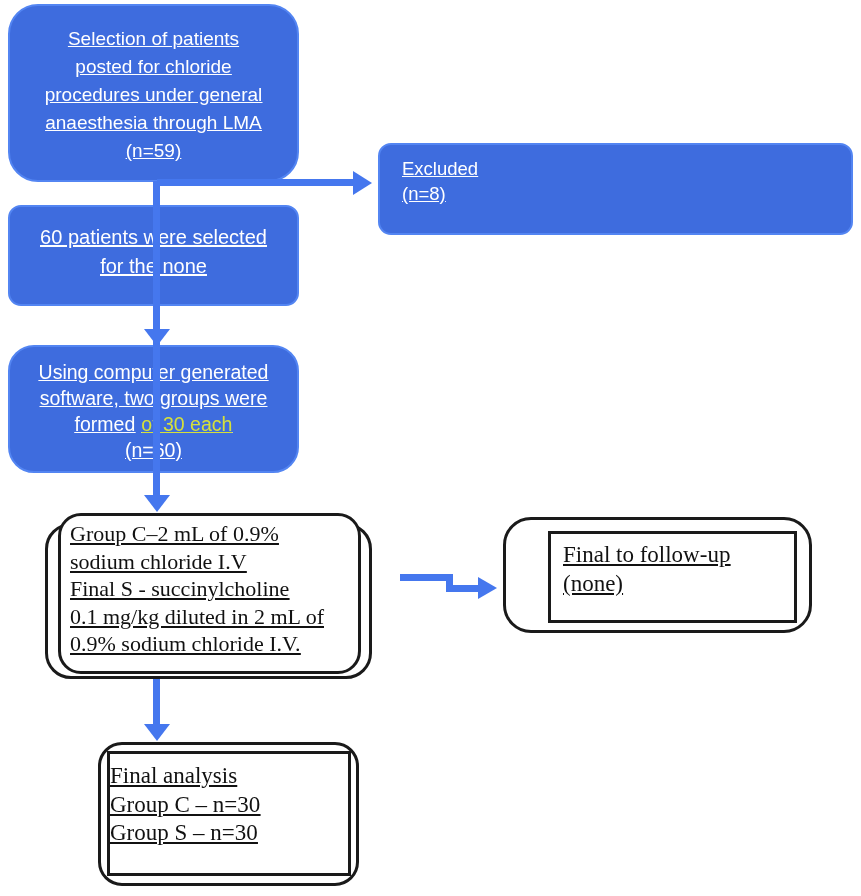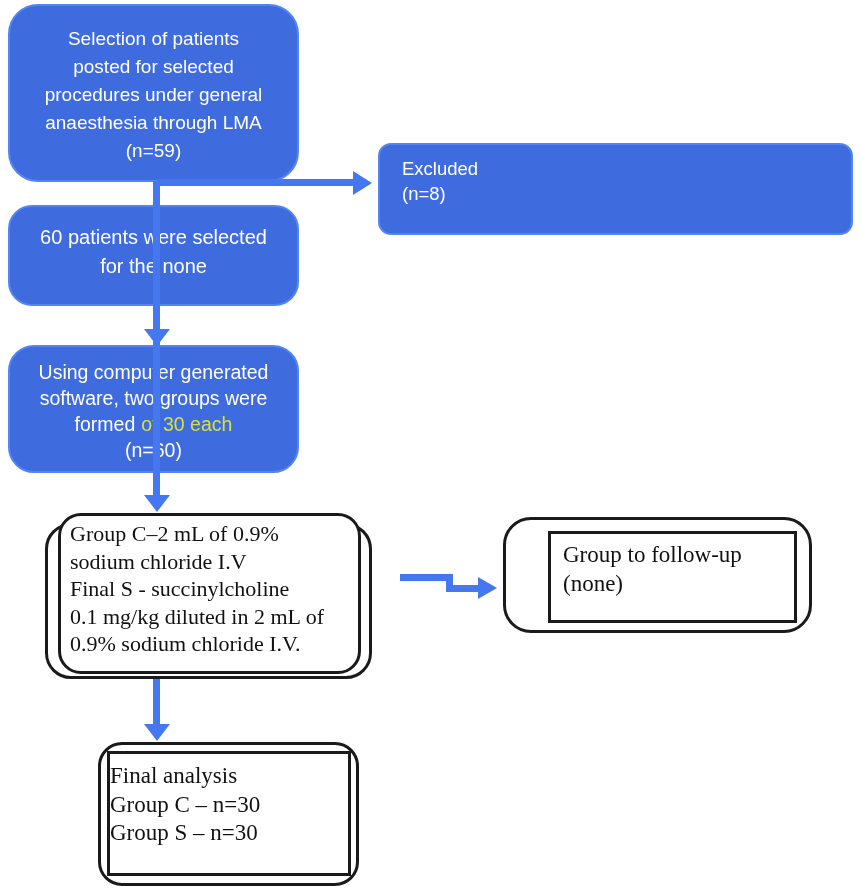--- a/index.html
+++ b/index.html
@@ -4,21 +4,21 @@
 <style>
   :root {
     --box-fill: #3e6cde;
     --box-border: #5385f2;
     --arrow: #4577ee;
     --box-text: #ffffff;
     --highlight: #d6e03a;
     --outline-box-border: #1a1a1a;
     --outline-box-text: #111111;
   }
-  * { margin: 0; padding: 0; box-sizing: border-box; }
+  * { margin: 0; padding: 0; box-sizing: border-box; text-decoration: underline; }
   html, body { background: #ffffff; }
   #canvas {
     position: relative;
     width: 861px;
     height: 896px;
     overflow: hidden;
     font-family: "Liberation Sans", sans-serif;
   }
   .bluebox {
     position: absolute;
@@ -42,21 +42,21 @@
   }
   .whitebox-inner .line { white-space: nowrap; }
   .connector { position: absolute; background: var(--arrow); z-index: 5; }
   .ah { position: absolute; width: 0; height: 0; z-index: 5; }
   .ah-down { border-left: 13px solid transparent; border-right: 13px solid transparent; border-top: 17px solid var(--arrow); }
   .ah-right { border-top: 12px solid transparent; border-bottom: 12px solid transparent; border-left: 19px solid var(--arrow); }
   .hl { color: var(--highlight); margin-left: 6px; }
 
   #box-selection { left: 8px; top: 4px; width: 291px; height: 178px; border-radius: 30px; padding-top: 19px; font-size: 19px; line-height: 28px; }
   #box-excluded { left: 378px; top: 143px; width: 475px; height: 92px; border-radius: 13px; padding: 11px 0 0 22px; font-size: 18.5px; line-height: 25px; }
-  #box-enrollment { left: 8px; top: 205px; width: 291px; height: 101px; border-radius: 24px; padding-top: 16px; font-size: 20px; line-height: 29px; }
+  #box-enrollment { left: 8px; top: 205px; width: 291px; height: 101px; border-radius: 13px; padding-top: 16px; font-size: 20px; line-height: 29px; }
   #box-randomization { left: 8px; top: 345px; width: 291px; height: 128px; border-radius: 26px; padding-top: 12px; font-size: 19.5px; line-height: 26px; }
 
   #box-intervention-outer { left: 45px; top: 523px; width: 327px; height: 156px; border-radius: 26px; }
   #box-intervention-inner { left: 58px; top: 513px; width: 303px; height: 161px; padding: 4px 9px; font-size: 22px; line-height: 27.5px; border-radius: 23px; }
   #box-lost-outer { left: 503px; top: 517px; width: 309px; height: 116px; border-radius: 28px; }
   #box-lost-inner { left: 548px; top: 531px; width: 249px; height: 92px; padding: 6px 12px; font-size: 23px; line-height: 29px; }
   #box-final-outer { left: 98px; top: 742px; width: 261px; height: 144px; border-radius: 24px; }
   #box-final-inner { left: 107px; top: 751px; width: 244px; height: 125px; padding: 8px 0; font-size: 23px; line-height: 28.5px; }
 
   #vline-main { left: 153px; top: 181px; width: 7px; height: 315px; }
@@ -71,21 +71,21 @@
   #hline-2b { left: 446px; top: 585px; width: 33px; height: 7px; }
   #ah-right-2 { left: 478px; top: 577px; border-top-width: 11px; border-bottom-width: 11px; }
 </style>
 </head>
 <body>
 
 <div id="canvas">
 
   <div class="bluebox centered" id="box-selection">
     <div class="line">Selection of patients</div>
-    <div class="line">posted for selected</div>
+    <div class="line">posted for chloride</div>
     <div class="line">procedures under general</div>
     <div class="line">anaesthesia through LMA</div>
     <div class="line">(n=59)</div>
   </div>
 
   <div class="bluebox" id="box-excluded">
     <div class="line">Excluded</div>
     <div class="line"> (n=8)</div>
   </div>
 
@@ -105,21 +105,21 @@
   <div class="whitebox-inner" id="box-intervention-inner">
     <div class="line">Group C–2 mL of 0.9%</div>
     <div class="line">sodium chloride I.V</div>
     <div class="line">Final S - succinylcholine</div>
     <div class="line">0.1 mg/kg diluted in 2 mL of</div>
     <div class="line">0.9% sodium chloride I.V.</div>
   </div>
 
   <div class="whitebox-outer" id="box-lost-outer"></div>
   <div class="whitebox-inner" id="box-lost-inner">
-    <div class="line">Group to follow-up</div>
+    <div class="line">Final to follow-up</div>
     <div class="line">(none)</div>
   </div>
 
   <div class="whitebox-outer" id="box-final-outer"></div>
   <div class="whitebox-inner" id="box-final-inner">
     <div class="line">Final analysis</div>
     <div class="line">Group C – n=30</div>
     <div class="line">Group S – n=30</div>
   </div>
 

